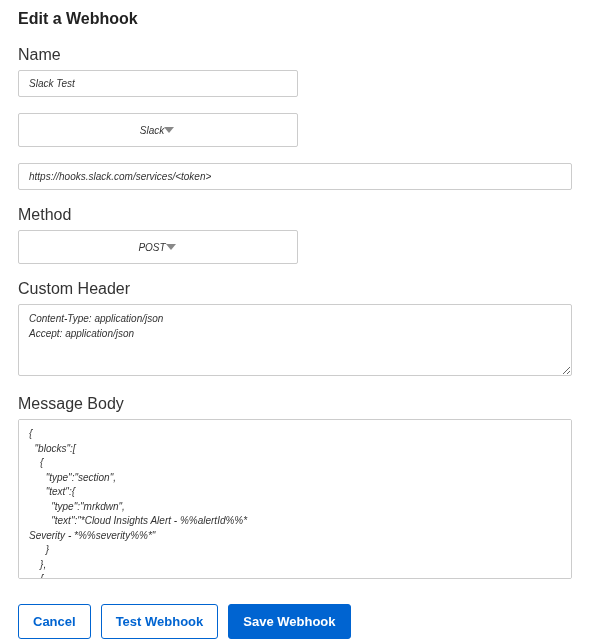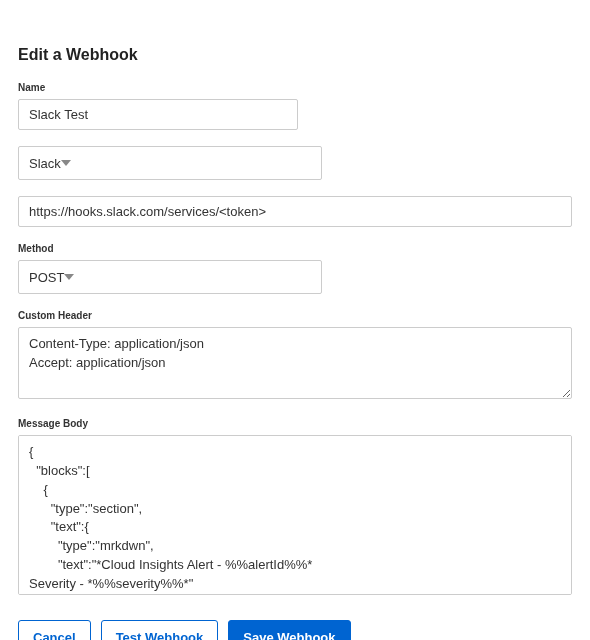--- a/index.html
+++ b/index.html
@@ -9,51 +9,51 @@
       color: #333;
       background: #fff;
       width: 590px;
       padding: 10px 18px 22px 18px;
     }
     .page-title {
       font-size: 16px;
       font-weight: 700;
       color: #222;
       margin-bottom: 18px;
-      margin-top: 36px;
     }
     .field { margin-bottom: 16px; }
     .field-label {
-      font-size: 10px;
-      font-weight: 700;
+      font-size: 16px;
+      font-weight: 400;
       color: #333;
       margin-bottom: 6px;
       display: block;
     }
     .text-input,
     .select,
     .textarea {
       border: 1px solid #ccc;
       border-radius: 2px;
       padding: 7px 10px;
       font-family: inherit;
-      font-size: 13px;
+      font-size: 10px;
       color: #333;
       background: #fff;
       width: 100%;
       outline: none;
+      font-style: italic;
     }
     .narrow { width: 280px; }
     .select {
-      width: 304px;
+      width: 280px;
       height: 34px;
       position: relative;
       display: flex;
       align-items: center;
-      justify-content: flex-start;
+      justify-content: center;
       cursor: pointer;
     }
     .select .caret {
       width: 0; height: 0;
       border-left: 5px solid transparent;
       border-right: 5px solid transparent;
       border-top: 6px solid #888;
       margin-right: 2px;
     }
     .textarea {

